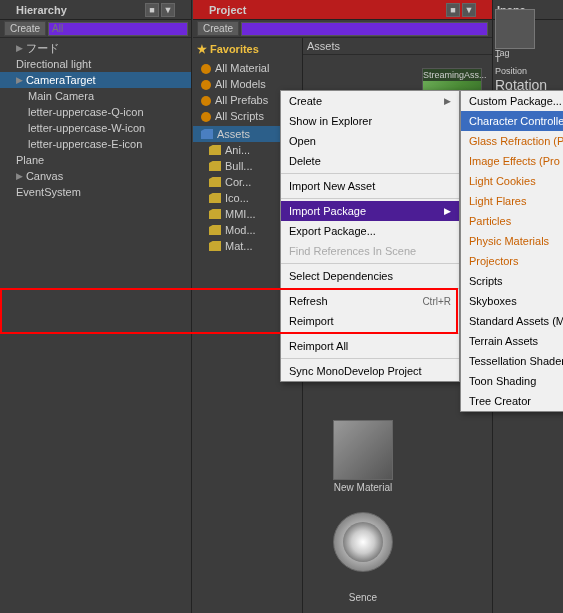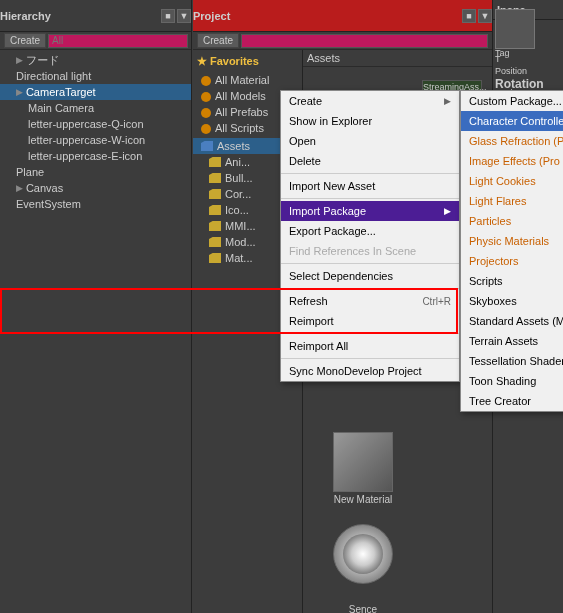--- a/index.html
+++ b/index.html
@@ -20,22 +20,22 @@
       width: 192px;
       height: 613px;
       background: #3c3c3c;
       border-right: 1px solid #222;
     }
     .panel-header {
       background: #3c3c3c;
       border-bottom: 1px solid #222;
       display: flex;
       align-items: center;
-      height: 32px;
-      padding: 0 0;
+      height: 20px;
+      padding: 0 16px;
       gap: 4px;
     }
     .panel-title {
       color: #ccc;
       font-size: 11px;
       font-weight: bold;
       flex: 1;
     }
     .panel-header-icons {
       display: flex; gap: 2px;
@@ -63,21 +63,21 @@
       border: 1px solid #444;
       color: #ccc;
       font-size: 10px;
       padding: 1px 5px;
       cursor: pointer;
       display: flex; align-items: center; gap: 2px;
     }
     .search-input {
       flex: 1;
       height: 14px;
-      background: #be185d;
+      background: #6d28d9;
       border: 1px solid #555;
       color: #ccc;
       font-size: 10px;
       padding: 0 3px;
     }
     .hierarchy-items {
       padding: 2px 0;
     }
     .h-item {
       height: 16px;
@@ -532,16 +532,16 @@
   </div>
   <div style="display:flex;align-items:center;height:18px;padding:2px;">
     <div style="width:40px;height:40px;background:#555;border:1px solid #777;margin-right:4px;"></div>
   </div>
   <div style="height:14px;background:#3c3c3c;padding:0 2px;display:flex;align-items:center;">
     <span style="color:#ccc;font-size:9px;margin-top:16px;">Tag</span>
   </div>
   <div style="padding:2px;">
     <div style="height:12px;color:#ccc;font-size:9px;">T</div>
     <div style="height:11px;color:#ccc;font-size:9px;">Position</div>
-    <div style="height:11px;color:#ccc;font-size:12px;font-weight:bold;">Rotation</div>
+    <div style="height:11px;color:#ccc;font-size:14px;">Rotation</div>
     <div style="height:11px;color:#ccc;font-size:9px;">Scale</div>
   </div>
 </div>
 
 </body></html>

